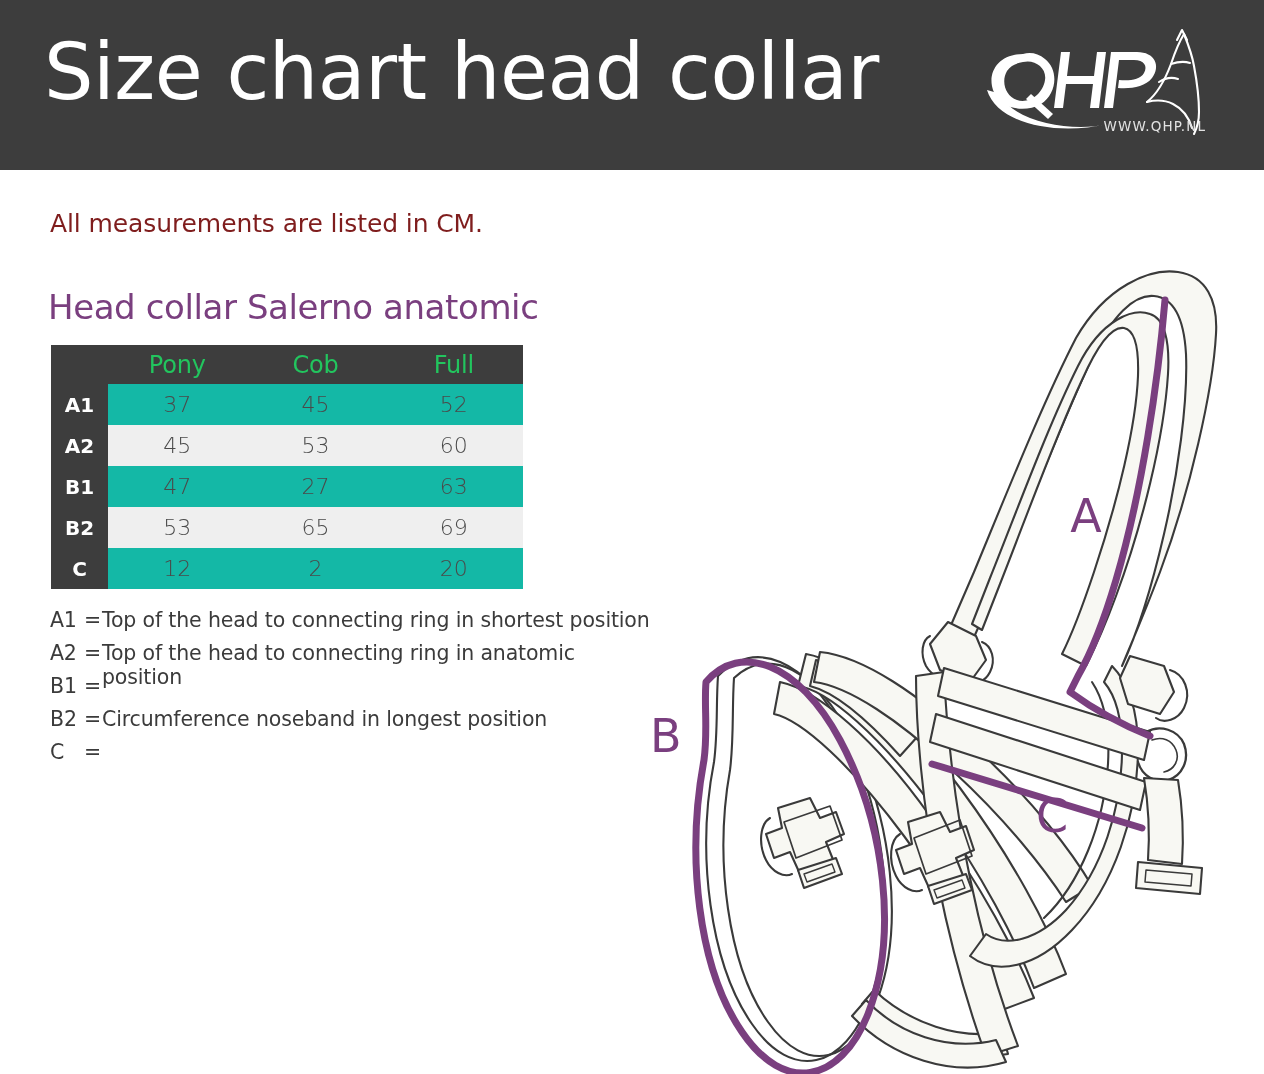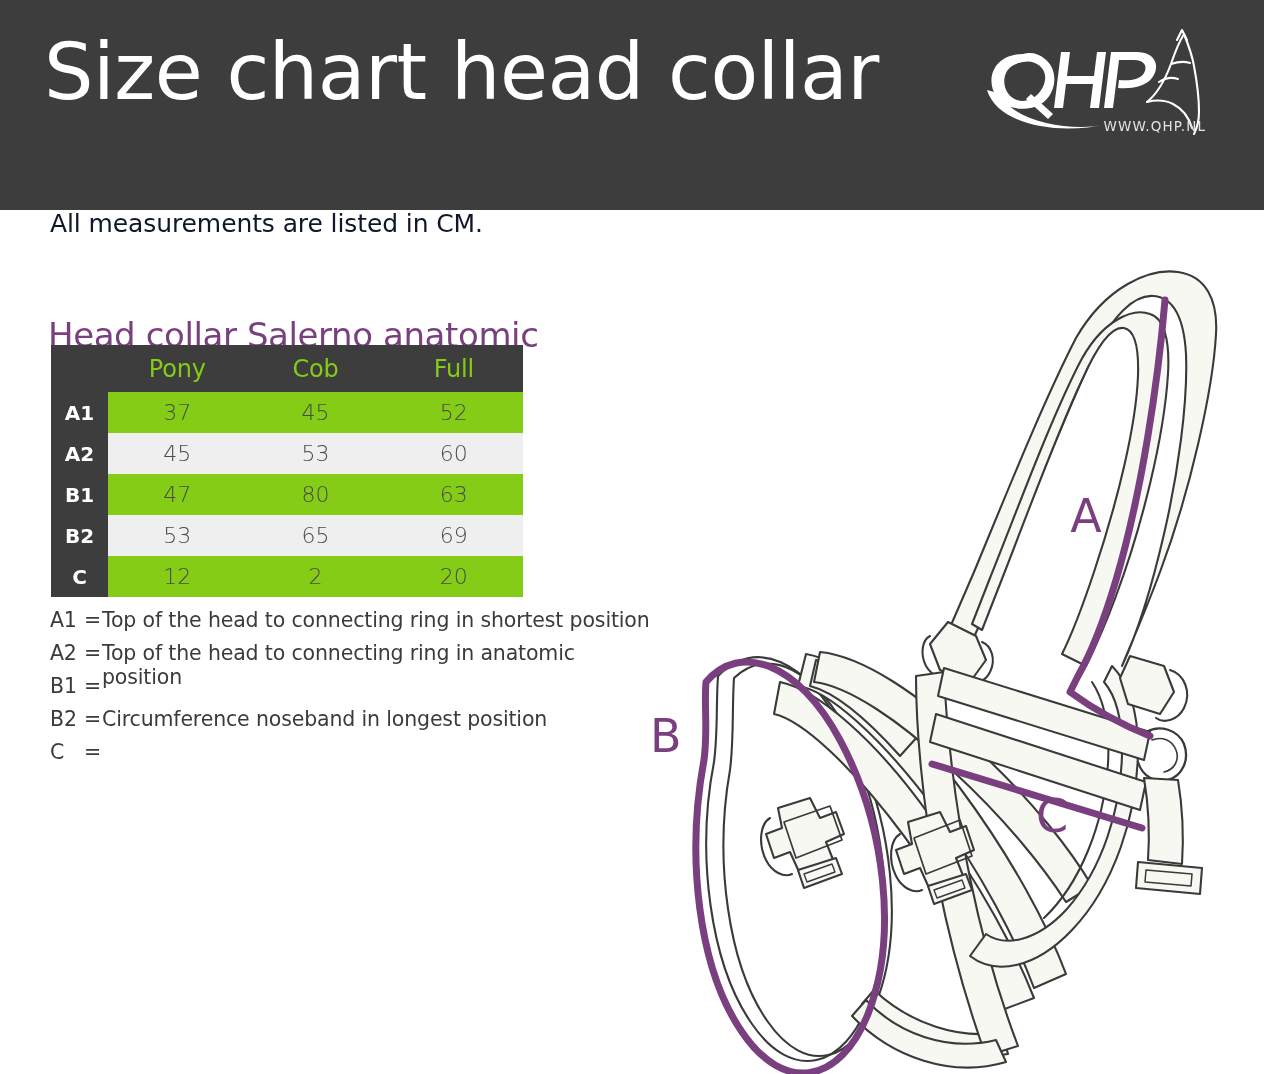--- a/index.html
+++ b/index.html
@@ -14,21 +14,21 @@
     overflow: hidden;
     font-family: "Liberation Sans", sans-serif;
     -webkit-font-smoothing: antialiased;
   }
 
   
   #header-bar {
     position: absolute;
     left: 0; top: 0;
     width: 1264px;
-    height: 210px;
+    height: 170px;
     background: #3d3d3d;
   }
   #page-title {
     position: absolute;
     left: 44px;
     top: 33px;
     font-size: 78px;
     line-height: 1.0;
     font-weight: 400;
     color: #ffffff;
@@ -54,51 +54,50 @@
     font-family: "DejaVu Sans", sans-serif;
     text-align: right;
   }
 
   
   #intro-line {
     position: absolute;
     left: 50px;
     top: 209px;
     font-size: 25px;
-    color: #0f172a;
+    color: #7f1d1d;
     font-family: "DejaVu Sans", sans-serif;
     letter-spacing: -0.1px;
   }
   #section-title {
     position: absolute;
     left: 48px;
     top: 287px;
     font-size: 34px;
     color: #7a3f7f;
     font-family: "DejaVu Sans", sans-serif;
     letter-spacing: -0.4px;
-    margin-top: 28px;
   }
 
   
   #size-table {
     position: absolute;
     left: 51px;
     top: 345px;
     width: 472px;
     border-collapse: collapse;
     table-layout: fixed;
   }
   #size-table col.c-label { width: 57px; }
   #size-table col.c-val   { width: 138px; }
 
   #size-table thead th {
     background: #3d3d3d;
-    color: #84cc16;
-    height: 47px;
+    color: #22c55e;
+    height: 39px;
     font-size: 24px;
     font-weight: 400;
     font-family: "DejaVu Sans", sans-serif;
     text-align: center;
     padding: 0;
     letter-spacing: -0.2px;
   }
   #size-table thead th.corner { background: #3d3d3d; }
 
   #size-table tbody th {
@@ -112,21 +111,21 @@
     height: 41px;
   }
   #size-table tbody td {
     text-align: center;
     font-size: 22px;
     color: #4a4a4a;
     font-weight: 300;
     font-family: "DejaVu Sans", sans-serif;
     padding: 0;
     height: 41px;
-    background: #84cc16;
+    background: #14b8a6;
   }
   #size-table tbody tr.alt td {
     background: #efefef;
   }
 
   
   #legend {
     position: absolute;
     left: 50px;
     top: 608px;
@@ -226,21 +225,21 @@
     </tr>
     <tr class="alt">
       <th>A2</th>
       <td>45</td>
       <td>53</td>
       <td>60</td>
     </tr>
     <tr>
       <th>B1</th>
       <td>47</td>
-      <td>80</td>
+      <td>27</td>
       <td>63</td>
     </tr>
     <tr class="alt">
       <th>B2</th>
       <td>53</td>
       <td>65</td>
       <td>69</td>
     </tr>
     <tr>
       <th>C</th>

